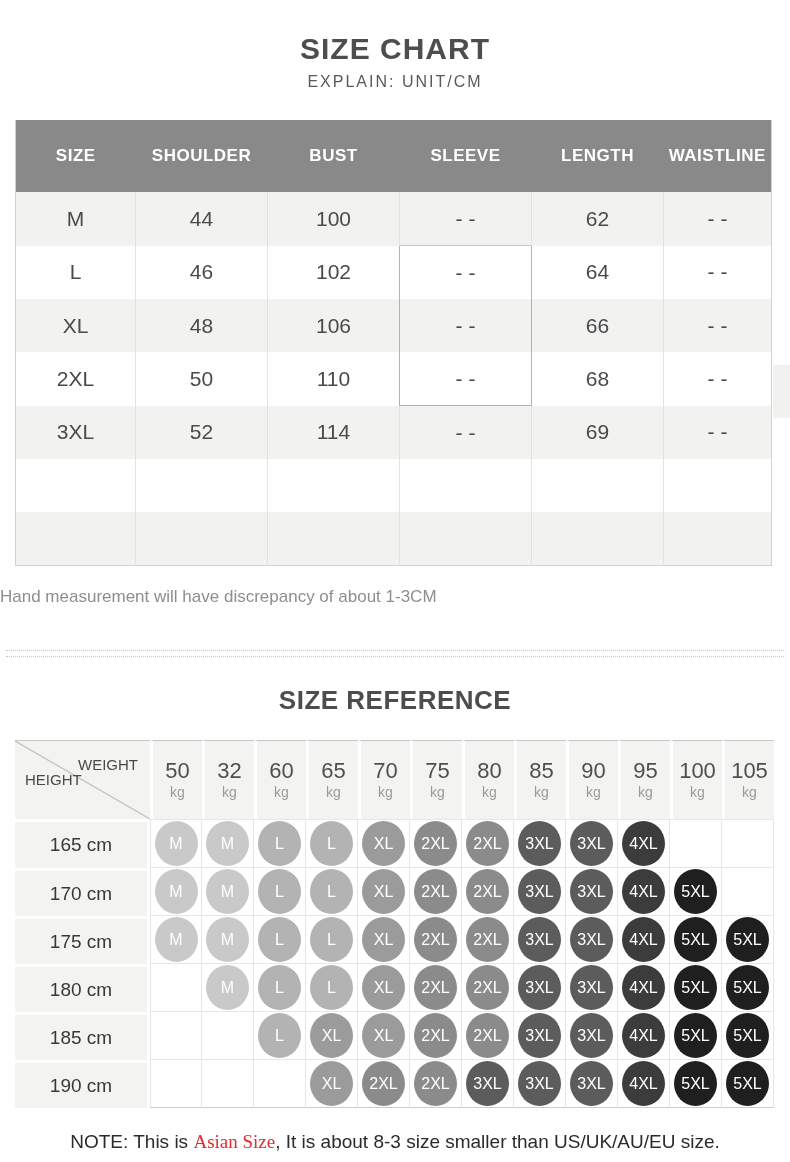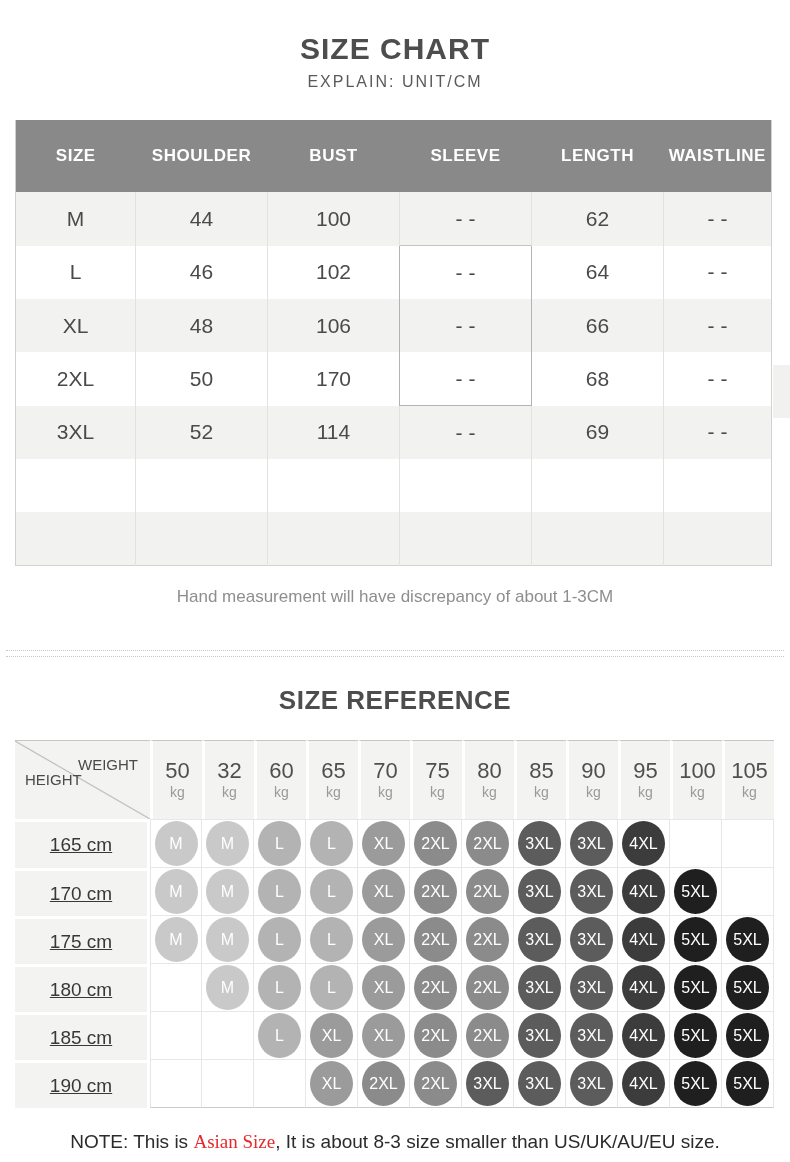--- a/index.html
+++ b/index.html
@@ -28,21 +28,21 @@
   .size-table tbody td{
     height:51px;text-align:center;font-size:21px;color:#4a4a4a;
   }
   .size-table tbody td + td{border-left:1px solid #e2e2e0;}
   .size-table tbody tr:nth-child(odd){background:#f2f2f0;}
   .size-table td.box-side{border-left:1px solid #b3b3b3;border-right:1px solid #b3b3b3;}
   .size-table td.box-top{border-top:1px solid #c5c5c3;}
   .size-table td.box-bottom{border-bottom:1px solid #b3b3b3;}
   
   .measure-note{
-    margin-top:20px;text-align:center;font-size:17px;line-height:22px;color:#8e8e8e;
+    margin-top:20px;text-align:left;font-size:17px;line-height:22px;color:#8e8e8e;
   }
   
   .dotted-divider{
     margin:42px 6px 0;height:5px;
     border-top:1px dotted #c8c8c8;border-bottom:1px dotted #c8c8c8;
   }
   .section-title{
     margin:28px 0 0;text-align:center;font-size:26px;line-height:30px;
     font-weight:bold;color:#4d4d4d;letter-spacing:0.5px;
   }
@@ -55,21 +55,21 @@
   .ref-table thead th{height:78px;vertical-align:middle;padding:0;}
   .corner-cell{position:relative;background:#f3f3f1;border-top:1px solid #c6c6c4;}
   .corner-diag{position:absolute;left:0;top:0;width:100%;height:100%;}
   .corner-top{position:absolute;top:15px;right:12px;font-size:15px;color:#4a4a4a;font-weight:normal;}
   .corner-bottom{position:absolute;bottom:31px;left:10px;font-size:15px;color:#4a4a4a;font-weight:normal;}
   .weight-col{background:#f3f3f1;border-left:3px solid #ffffff;border-top:1px solid #c6c6c4;font-weight:normal;}
   .w-num{font-size:22px;color:#4f4f4f;line-height:24px;text-align:center;}
   .w-unit{font-size:14px;color:#9a9a9a;line-height:17px;text-align:center;margin-top:1px;}
   .height-label{
     background:#f3f3f1;border-top:3px solid #ffffff;border-right:3px solid #ffffff;
-    font-weight:normal;font-size:19px;color:#383838;text-align:center;text-decoration:underline;
+    font-weight:normal;font-size:19px;color:#383838;text-align:center;
   }
   .matrix-cell{
     height:47px;padding:0;text-align:center;vertical-align:middle;background:#ffffff;
     border-right:1px solid #e7e7e5;border-bottom:1px solid #e7e7e5;
   }
   .ref-table tbody tr:first-child .matrix-cell{border-top:1px solid #e7e7e5;}
   .ref-table tbody tr:last-child .matrix-cell{border-bottom:1px solid #cbcbc9;}
   .ref-table tbody .matrix-cell:nth-child(2){border-left:1px solid #e7e7e5;}
   .size-circle{
     display:inline-flex;align-items:center;justify-content:center;
@@ -131,21 +131,21 @@
         <td>XL</td>
         <td>48</td>
         <td>106</td>
         <td class="box-side">- -</td>
         <td>66</td>
         <td>- -</td>
       </tr>
       <tr>
         <td>2XL</td>
         <td>50</td>
-        <td>170</td>
+        <td>110</td>
         <td class="box-side box-bottom">- -</td>
         <td>68</td>
         <td>- -</td>
       </tr>
       <tr>
         <td>3XL</td>
         <td>52</td>
         <td>114</td>
         <td>- -</td>
         <td>69</td>

